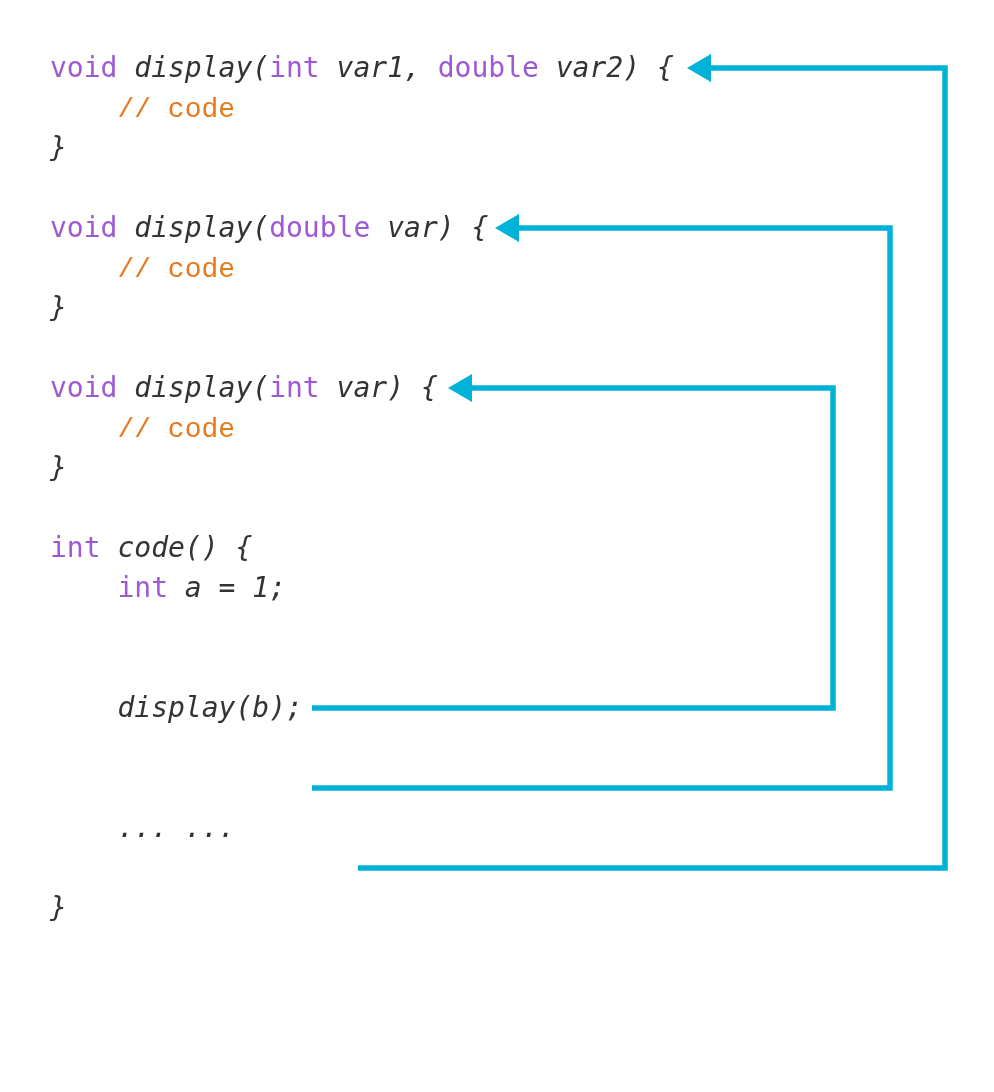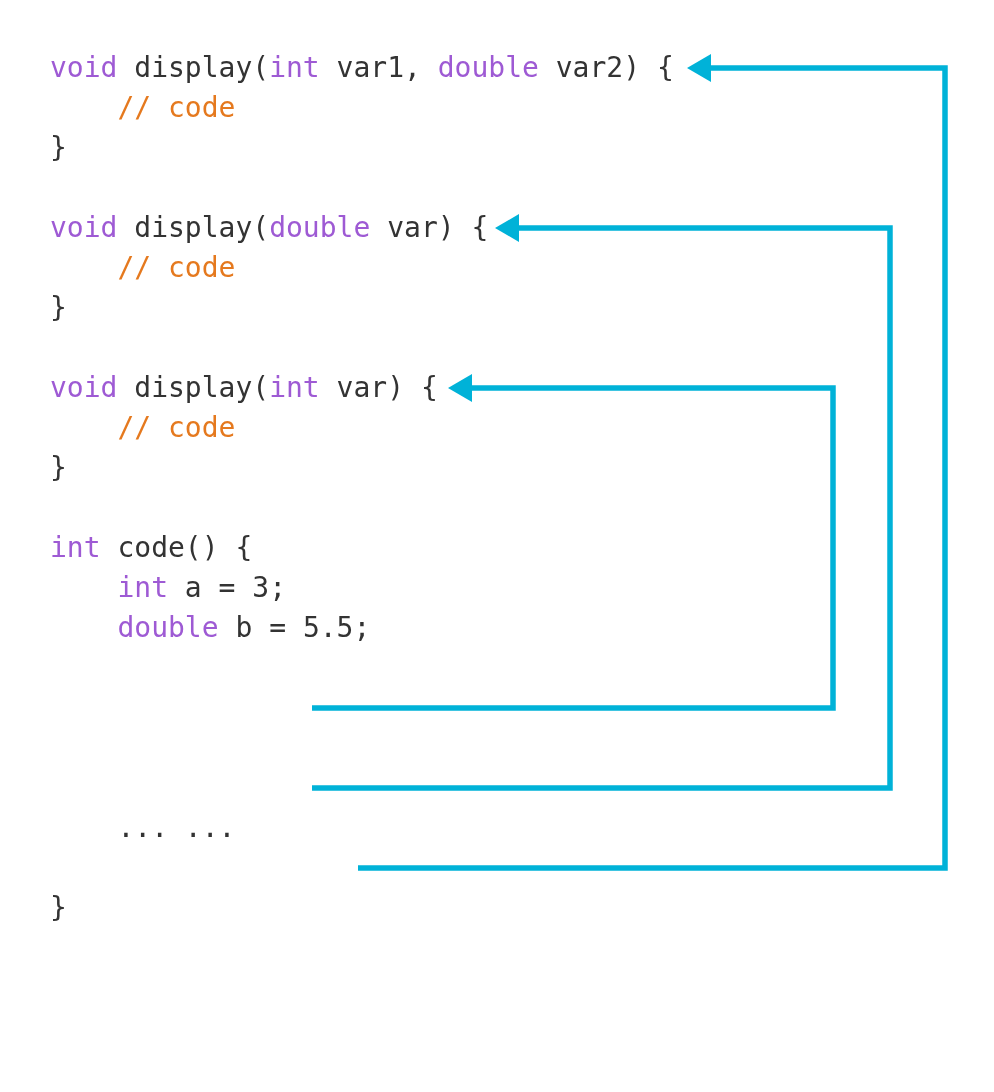--- a/index.html
+++ b/index.html
@@ -29,22 +29,22 @@
     font-family: "DejaVu Sans Mono", "Liberation Mono", monospace;
     font-size: 28px;
     line-height: 40px;
     color: var(--text);
   }
   .code-line {
     height: 40px;
     white-space: pre;
   }
   .tok-keyword { color: var(--keyword); }
-  .tok-plain   { color: var(--text); }
-  .tok-comment { color: var(--comment); }
+  .tok-plain   { color: var(--text); font-style: italic; }
+  .tok-comment { color: var(--comment); font-family: Liberation Mono, monospace; }
   .arrow-layer {
     position: absolute;
     left: 0;
     top: 0;
     width: 994px;
     height: 1092px;
     pointer-events: none;
   }
 </style>
 </head>
@@ -58,24 +58,24 @@
       <div class="code-line">&nbsp;</div>
       <div class="code-line"><span class="tok-keyword">void</span><span class="tok-plain"> display(</span><span class="tok-keyword">double</span><span class="tok-plain"> var) {</span></div>
       <div class="code-line"><span class="tok-plain">    </span><span class="tok-comment">// code</span></div>
       <div class="code-line"><span class="tok-plain">}</span></div>
       <div class="code-line">&nbsp;</div>
       <div class="code-line"><span class="tok-keyword">void</span><span class="tok-plain"> display(</span><span class="tok-keyword">int</span><span class="tok-plain"> var) {</span></div>
       <div class="code-line"><span class="tok-plain">    </span><span class="tok-comment">// code</span></div>
       <div class="code-line"><span class="tok-plain">}</span></div>
       <div class="code-line">&nbsp;</div>
       <div class="code-line"><span class="tok-keyword">int</span><span class="tok-plain"> code() {</span></div>
-      <div class="code-line"><span class="tok-plain">    </span><span class="tok-keyword">int</span><span class="tok-plain"> a = 3;</span></div>
-      <div class="code-line"><span class="tok-plain">    </span><span class="tok-keyword">double</span><span class="tok-plain"> b = 5.5;</span></div>
+      <div class="code-line"><span class="tok-plain">    </span><span class="tok-keyword">int</span><span class="tok-plain"> a = 1;</span></div>
       <div class="code-line">&nbsp;</div>
       <div class="code-line">&nbsp;</div>
+      <div class="code-line"><span class="tok-plain">    display(b);</span></div>
       <div class="code-line">&nbsp;</div>
       <div class="code-line">&nbsp;</div>
       <div class="code-line"><span class="tok-plain">    ... ...</span></div>
       <div class="code-line">&nbsp;</div>
       <div class="code-line"><span class="tok-plain">}</span></div>
     </div>
   <svg class="arrow-layer" id="arrow-layer" viewBox="0 0 994 1092" xmlns="http://www.w3.org/2000/svg">
       <g>
         <polyline points="709,68 945,68 945,868 358,868" fill="none" stroke="#00b2d8" stroke-width="5.5" stroke-linejoin="miter"></polyline>
         <polygon points="687,68 711,54 711,82" fill="#00b2d8"></polygon>

